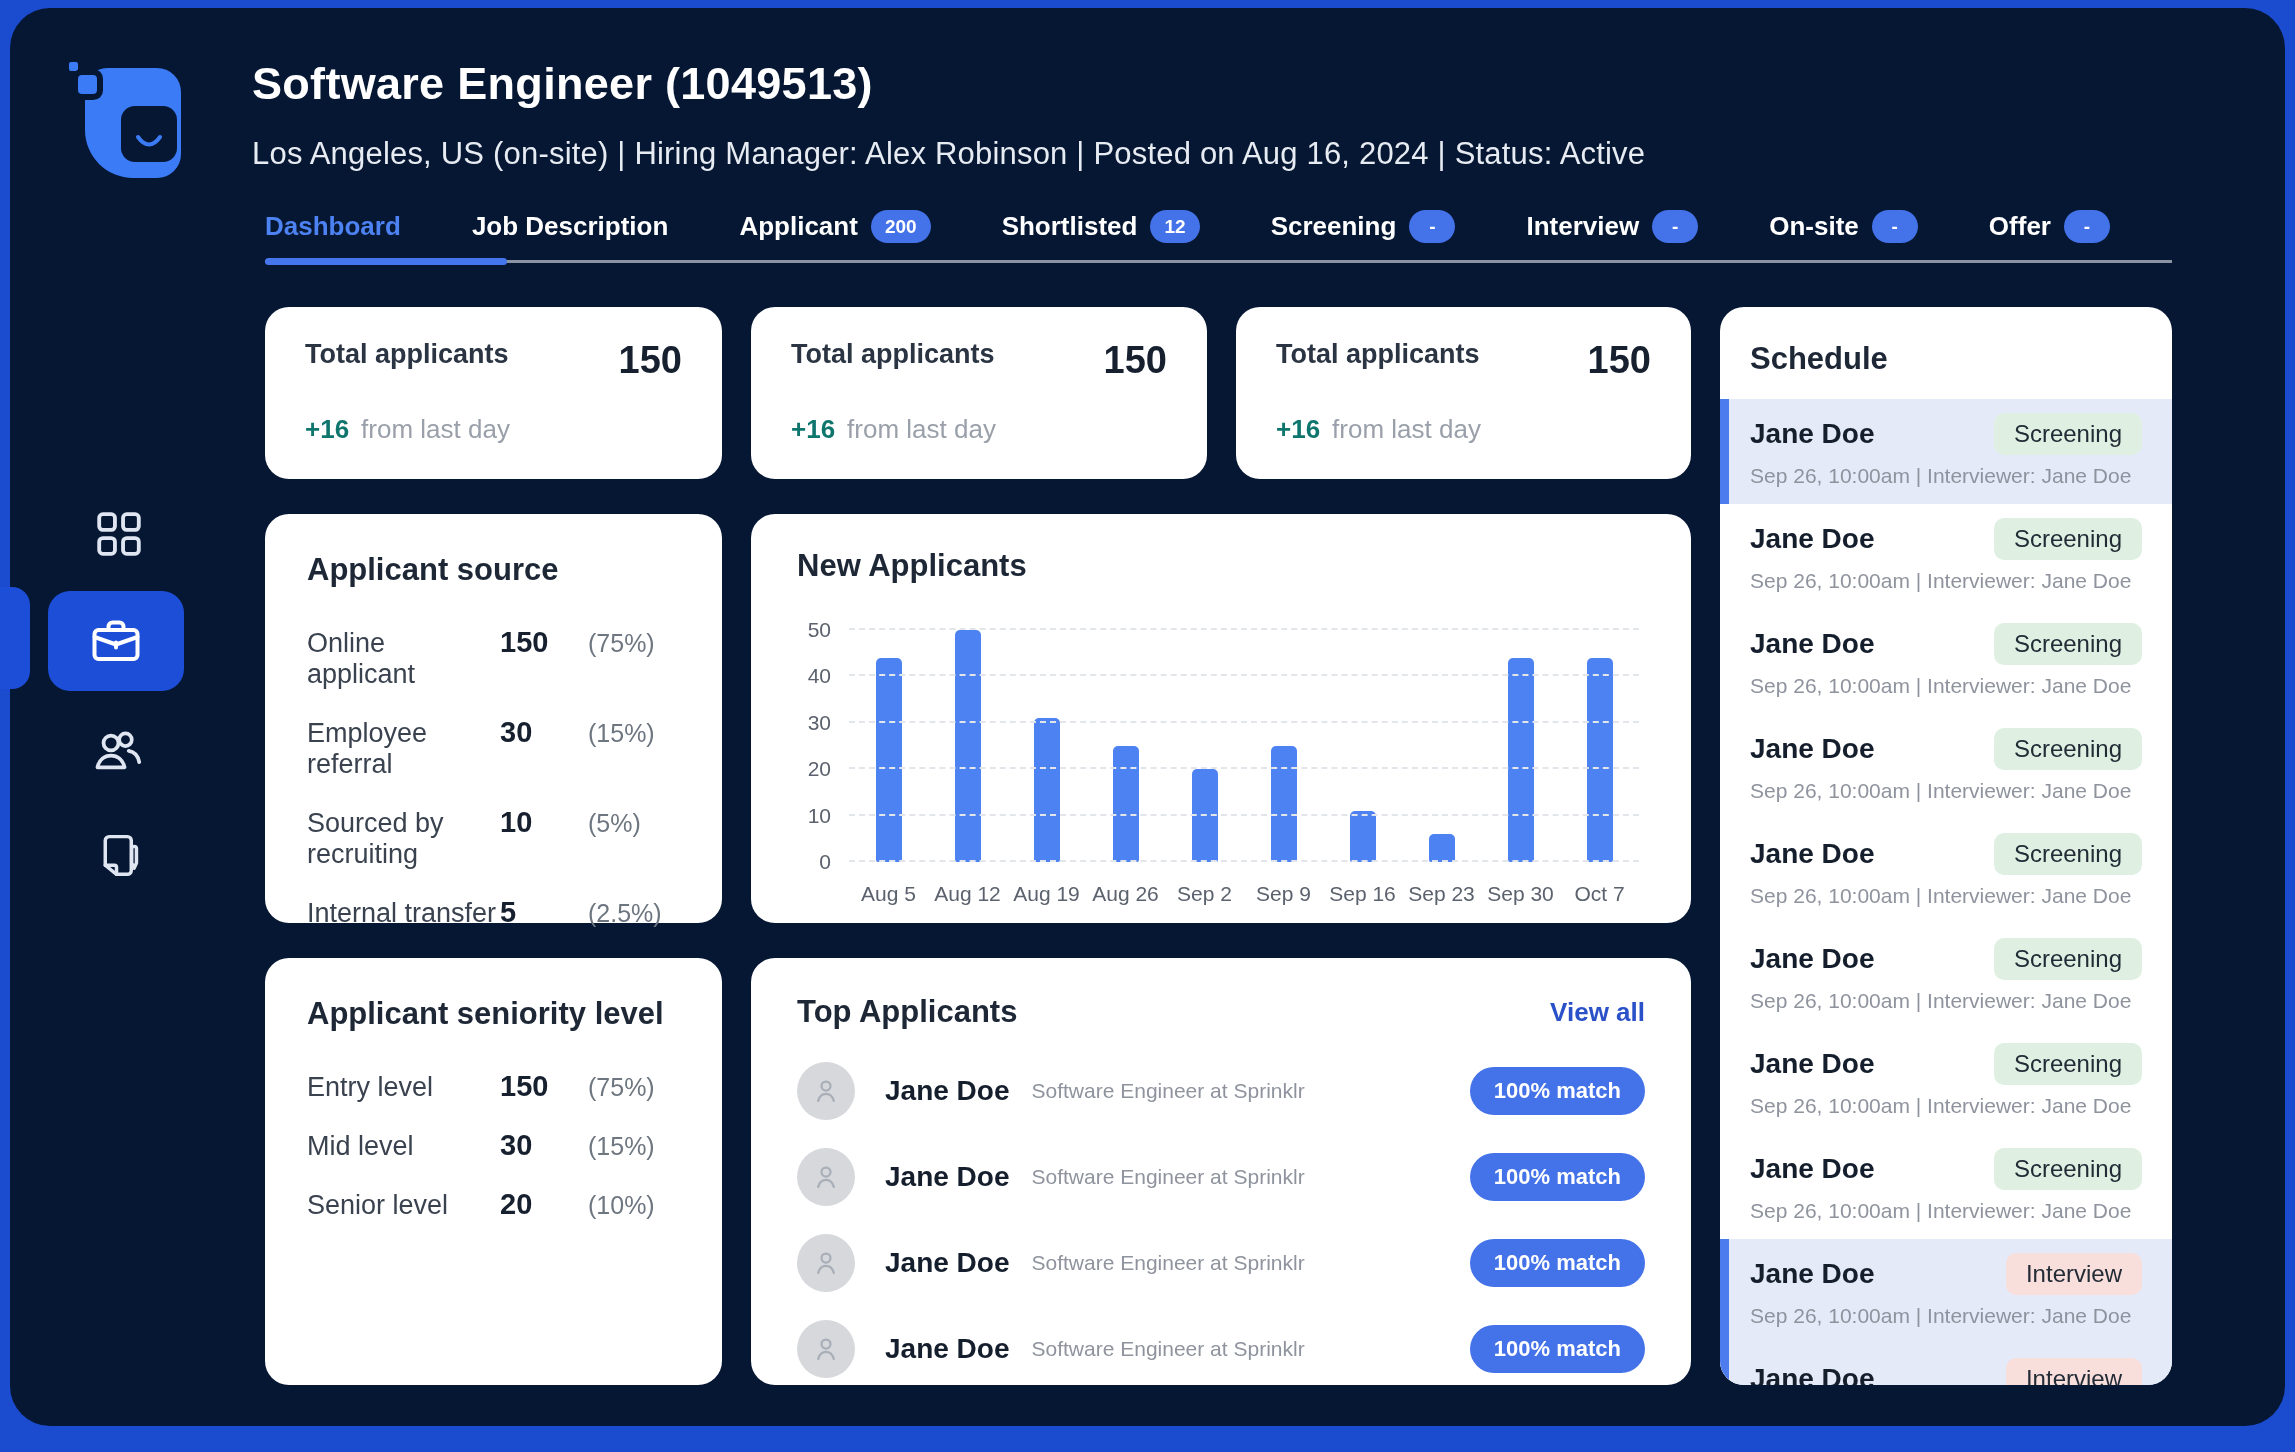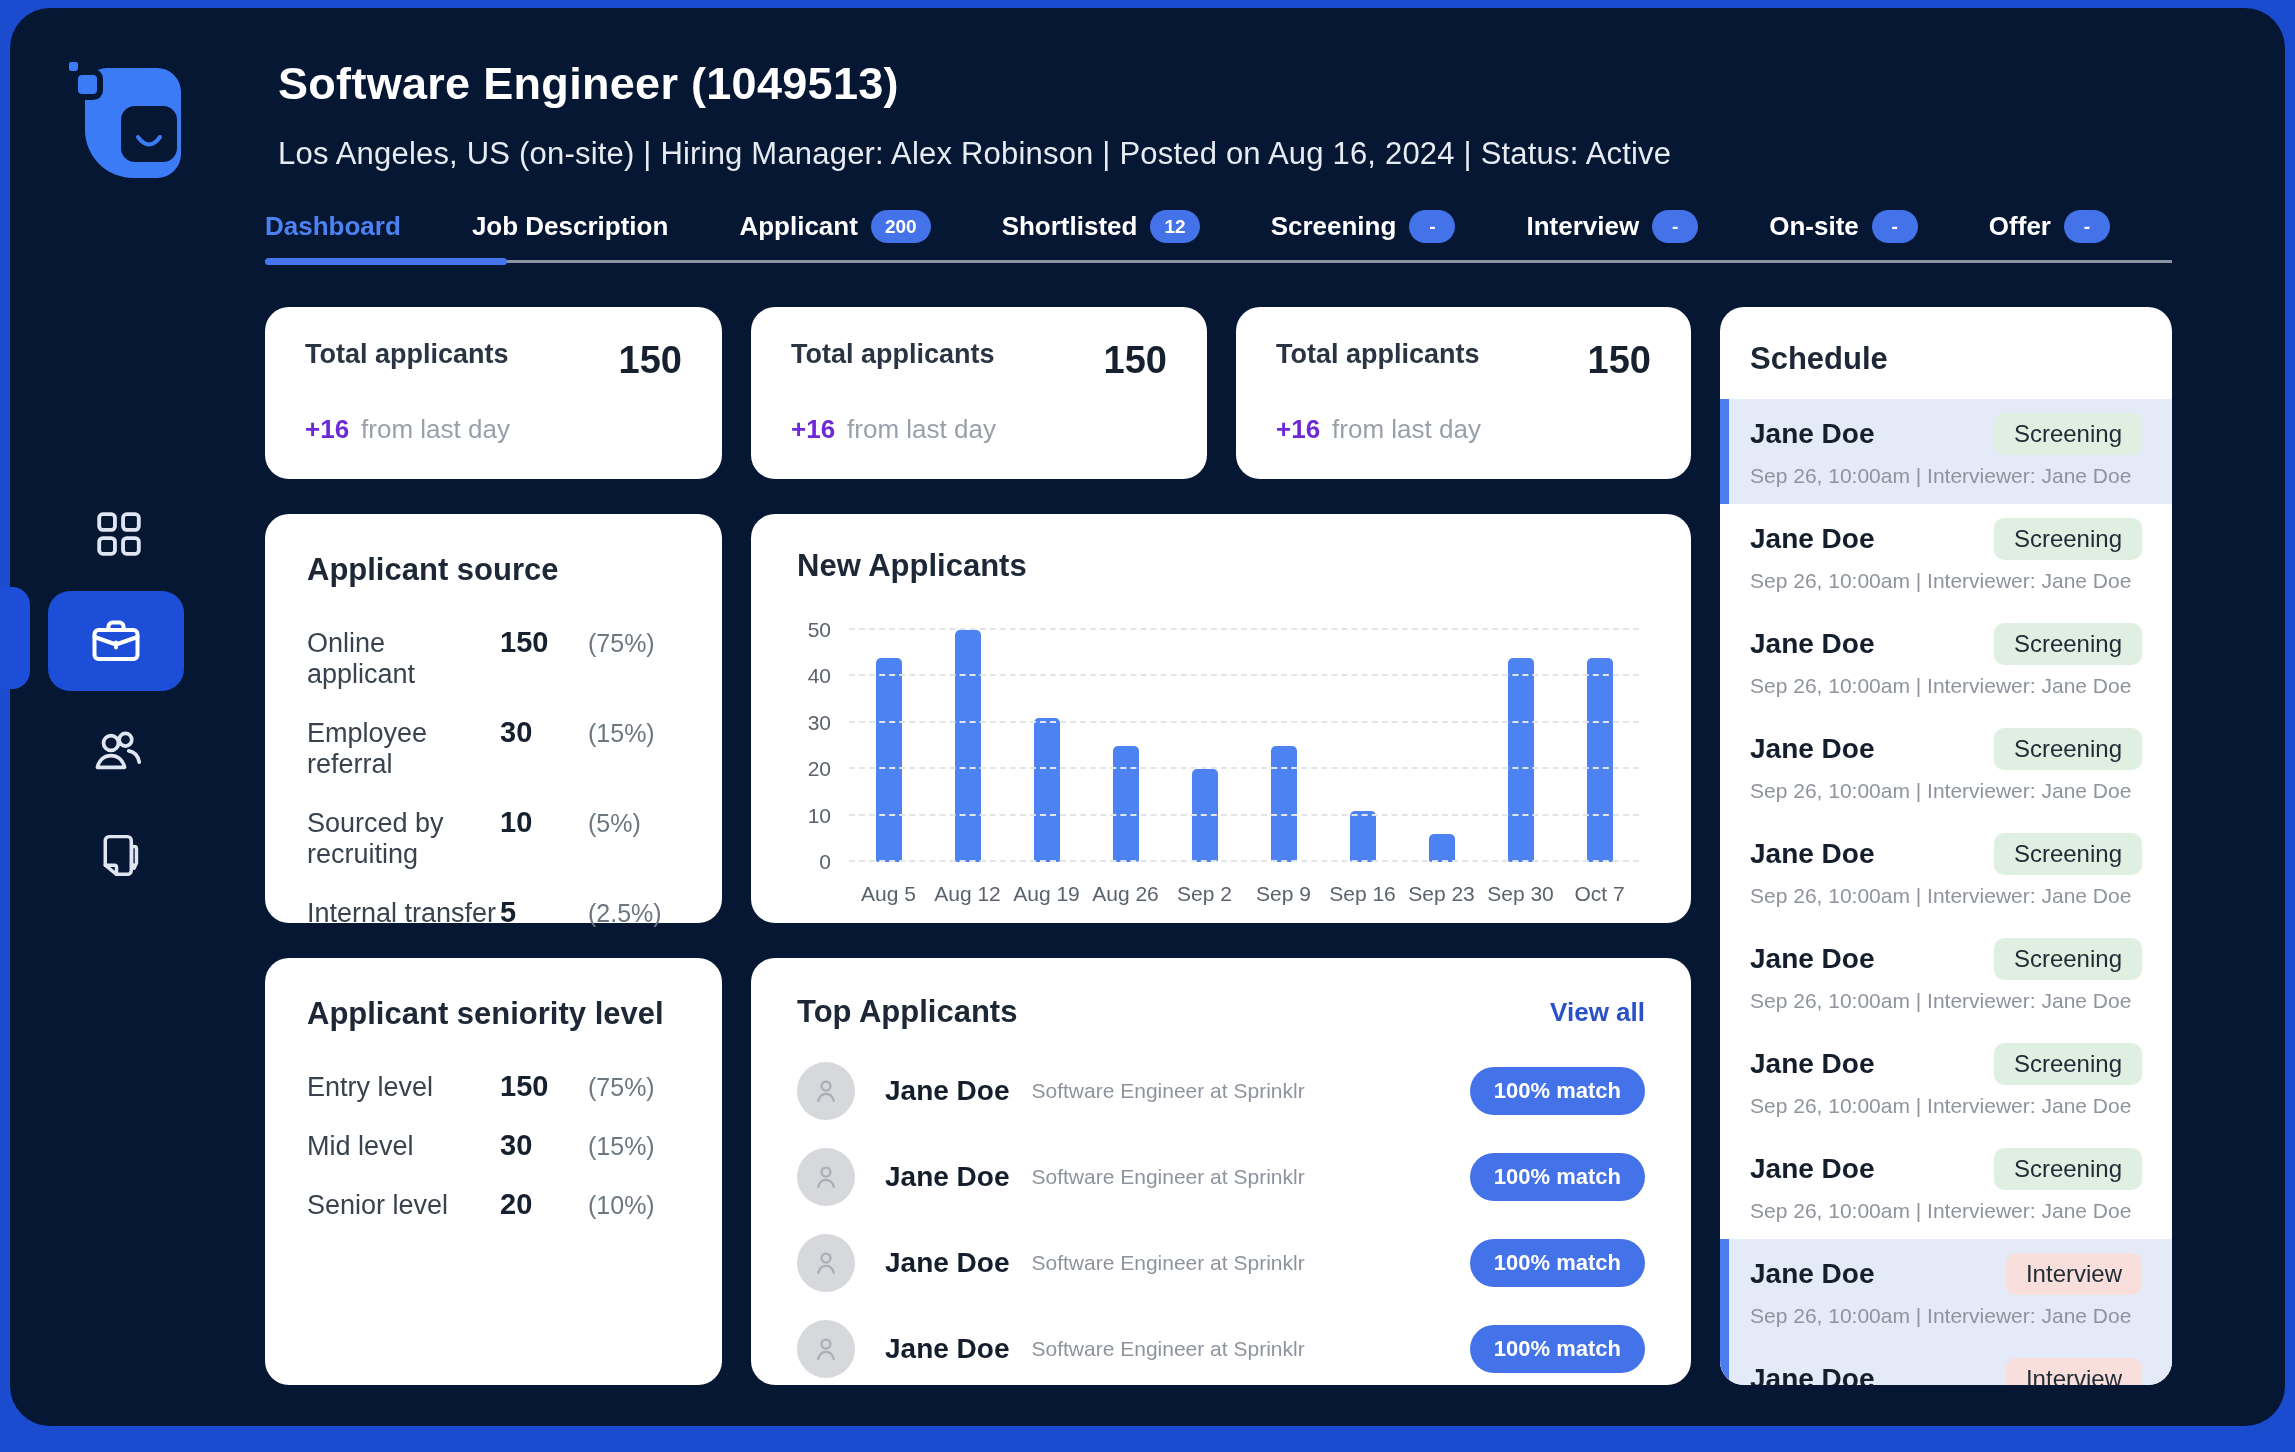--- a/index.html
+++ b/index.html
@@ -16,21 +16,21 @@
   .logo-inner svg{margin-bottom:9px;}
   .logo-sq{position:absolute;left:10px;top:17px;width:19px;height:19px;background:#3b7bf6;border-radius:4px;box-shadow:0 0 0 6px #061733;}
   .logo-dot{position:absolute;left:1px;top:4px;width:9px;height:9px;background:#3b7bf6;border-radius:2px;}
   .nav-btn{position:absolute;background:none;border:none;padding:0;cursor:pointer;display:flex;align-items:center;justify-content:center;}
   .nav-grid{left:82px;top:499px;width:54px;height:54px;}
   .nav-active{left:38px;top:583px;width:136px;height:100px;background:#1d4ed8;border-radius:22px;}
   .nav-people{left:80px;top:714px;width:56px;height:56px;}
   .nav-doc{left:84px;top:820px;width:52px;height:58px;}
 
   
-  .header{position:absolute;left:268px;top:50px;right:120px;}
+  .header{position:absolute;left:242px;top:50px;right:120px;}
   .header h1{margin:0;font-size:45px;font-weight:700;color:#ffffff;letter-spacing:.3px;}
   .header p{margin:26px 0 0;font-size:31px;font-weight:400;color:#e7ebf2;letter-spacing:.2px;}
 
   
   .tabs-wrap{position:absolute;left:255px;top:202px;width:1907px;}
   .tabs{display:flex;justify-content:space-between;width:1845px;}
   .tab{display:flex;align-items:center;gap:13px;font-size:26px;font-weight:700;color:#ffffff;cursor:pointer;white-space:nowrap;}
   .tab.active{color:#4d82f3;}
   .tab-badge{background:#4472e8;color:#fff;font-size:19px;font-weight:700;line-height:1;padding:7px 14px;border-radius:999px;min-width:18px;text-align:center;}
   .tab-underline{margin-top:17px;height:3px;background:#8c94a3;position:relative;width:1907px;}
@@ -45,21 +45,21 @@
   .g-sen{grid-area:3/1;} .g-top{grid-area:3/2/auto/span 2;}
 
   .card-title{font-size:31px;font-weight:700;color:#1d2736;margin:0;}
 
   
   .stat{padding:32px 40px 34px;display:flex;flex-direction:column;justify-content:space-between;}
   .stat-top{display:flex;justify-content:space-between;align-items:flex-start;}
   .stat-title{font-size:27px;font-weight:700;color:#2a3442;}
   .stat-value{font-size:38px;font-weight:700;color:#16202e;}
   .stat-delta{font-size:26px;color:#9aa0aa;}
-  .stat-delta b{color:#6d28d9;font-weight:700;margin-right:12px;}
+  .stat-delta b{color:#0f766e;font-weight:700;margin-right:12px;}
 
   
   .kv-card{padding:38px 42px;}
   .kv-card .card-title{margin-bottom:38px;}
   .kv-row{display:flex;align-items:baseline;margin-bottom:26px;font-size:27px;color:#39424e;}
   .kv-label{flex:1;}
   .kv-value{font-weight:700;color:#16202e;font-size:29px;min-width:88px;}
   .kv-pct{color:#6e7680;font-size:25px;min-width:92px;}
 
   

